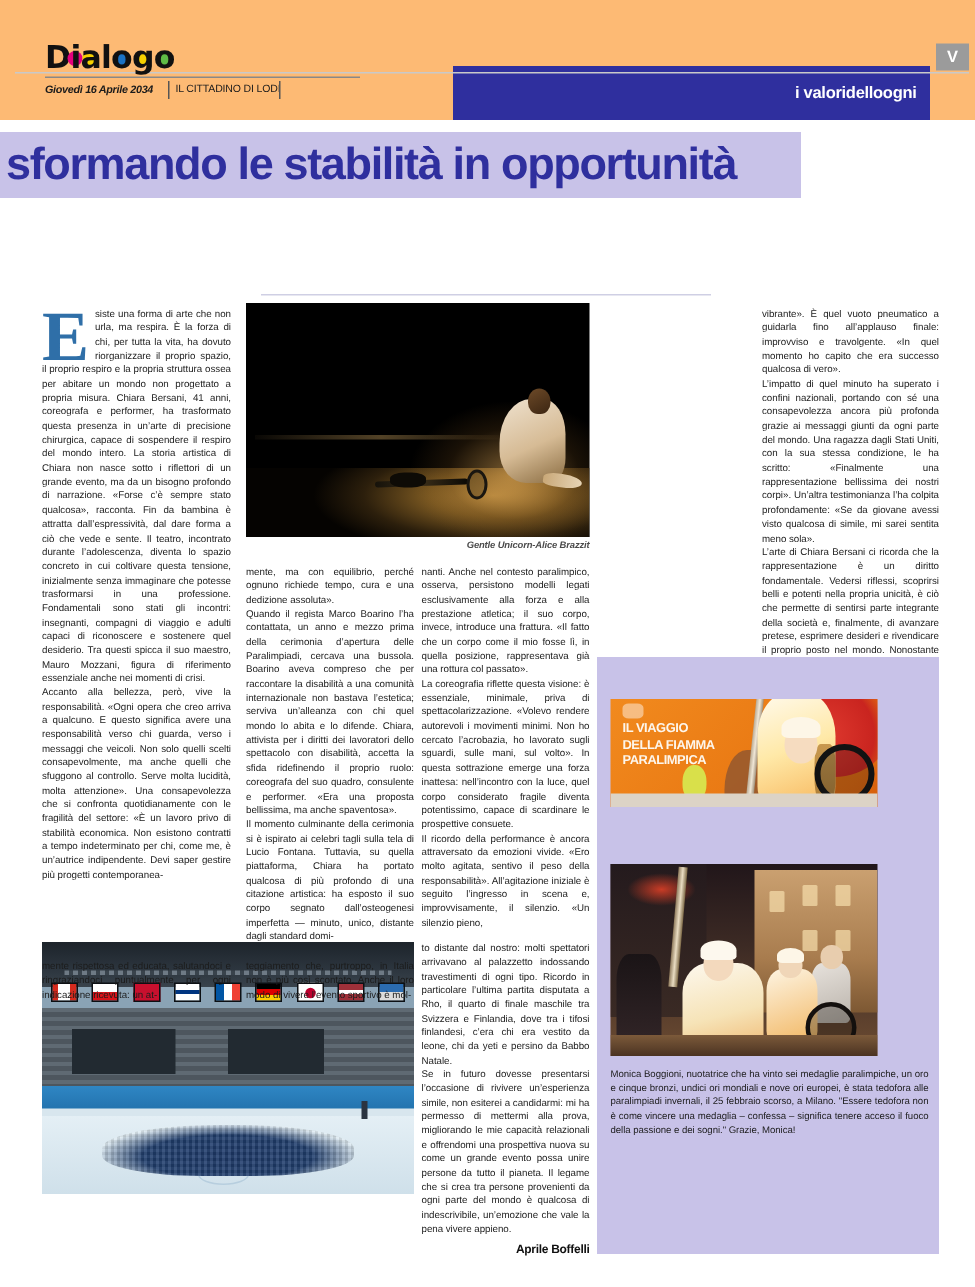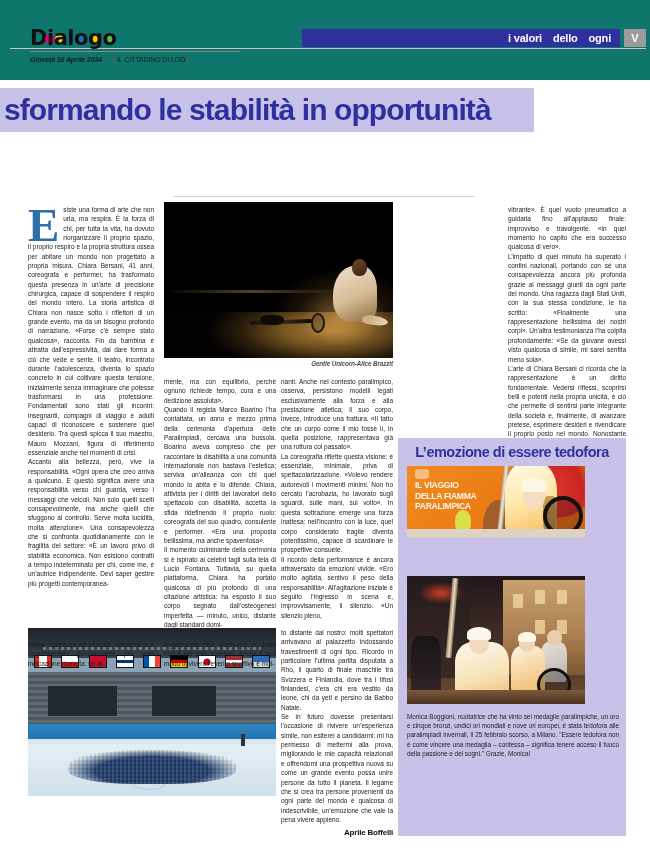--- a/index.html
+++ b/index.html
@@ -12,21 +12,21 @@
   #page {
     position: relative;
     width: 650px; height: 858px;
     background: #ffffff;
   }
 
   
   #masthead {
     position: absolute; left: 0; top: 0;
     width: 650px; height: 80px;
-    background: #0f766e;
+    background: #fdba74;
   }
   .logo-wrap {
     position: absolute; left: 30px; top: 28px;
   }
   .logo-text {
     font-family: "DejaVu Sans", sans-serif;
     font-size: 21px; font-weight: 700;
     color: #111; letter-spacing: -0.5px;
     line-height: 1; position: relative; white-space: nowrap;
   }
@@ -63,25 +63,25 @@
   .pubname {
     position: absolute; left: 117px; top: 56px;
     font-size: 7px; color: #1b1b1b; letter-spacing: -0.1px;
   }
   .pubname-sep {
     position: absolute; left: 186px; top: 54px;
     width: 1px; height: 12px; background: #555;
   }
 
   #section-bar {
-    position: absolute; left: 302px; top: 29px;
-    width: 318px; height: 18px;
+    position: absolute; left: 302px; top: 44px;
+    width: 318px; height: 36px;
     background: #2f2f9e;
     display: flex; align-items: center; justify-content: flex-end;
-    padding-right: 9px; gap: 11px;
+    padding-right: 9px; 
   }
   #section-bar span {
     color: #ffffff; font-size: 11px; font-weight: 700;
     letter-spacing: -0.2px;
   }
   #section-letter {
     position: absolute; left: 624px; top: 29px;
     width: 22px; height: 18px;
     background: #9b9b9b;
     display: flex; align-items: center; justify-content: center;
@@ -600,21 +600,20 @@
     <p>teggiamento che, purtroppo, in Italia non è più così scontato. Anche il loro modo di vivere l’evento sportivo è mol-</p>
   </div>
 
   <div class="col" id="col3b">
     <p>to distante dal nostro: molti spettatori arrivavano al palazzetto indossando travestimenti di ogni tipo. Ricordo in particolare l’ultima partita disputata a Rho, il quarto di finale maschile tra Svizzera e Finlandia, dove tra i tifosi finlandesi, c’era chi era vestito da leone, chi da yeti e persino da Babbo Natale.</p>
     <p>Se in futuro dovesse presentarsi l’occasione di rivivere un’esperienza simile, non esiterei a candidarmi: mi ha permesso di mettermi alla prova, migliorando le mie capacità relazionali e offrendomi una prospettiva nuova su come un grande evento possa unire persone da tutto il pianeta. Il legame che si crea tra persone provenienti da ogni parte del mondo è qualcosa di indescrivibile, un’emozione che vale la pena vivere appieno.</p>
     <span class="byline">Aprile Boffelli</span>
   </div>
 
   <div id="sidebar">
-    <div id="sidebar-title">L’emozione di essere tedofora</div>
 
     <div id="sb-photo1">
       <div class="sb1-swoosh"></div>
       <div class="sb1-logo"></div>
       <div class="sb1-mascot"></div>
       <div class="sb1-elf1"></div>
       <div class="sb1-elf2"></div>
       <div class="sb1-flame"></div>
       <div class="sb1-pole"></div>
       <div class="sb1-girl-body"></div>

